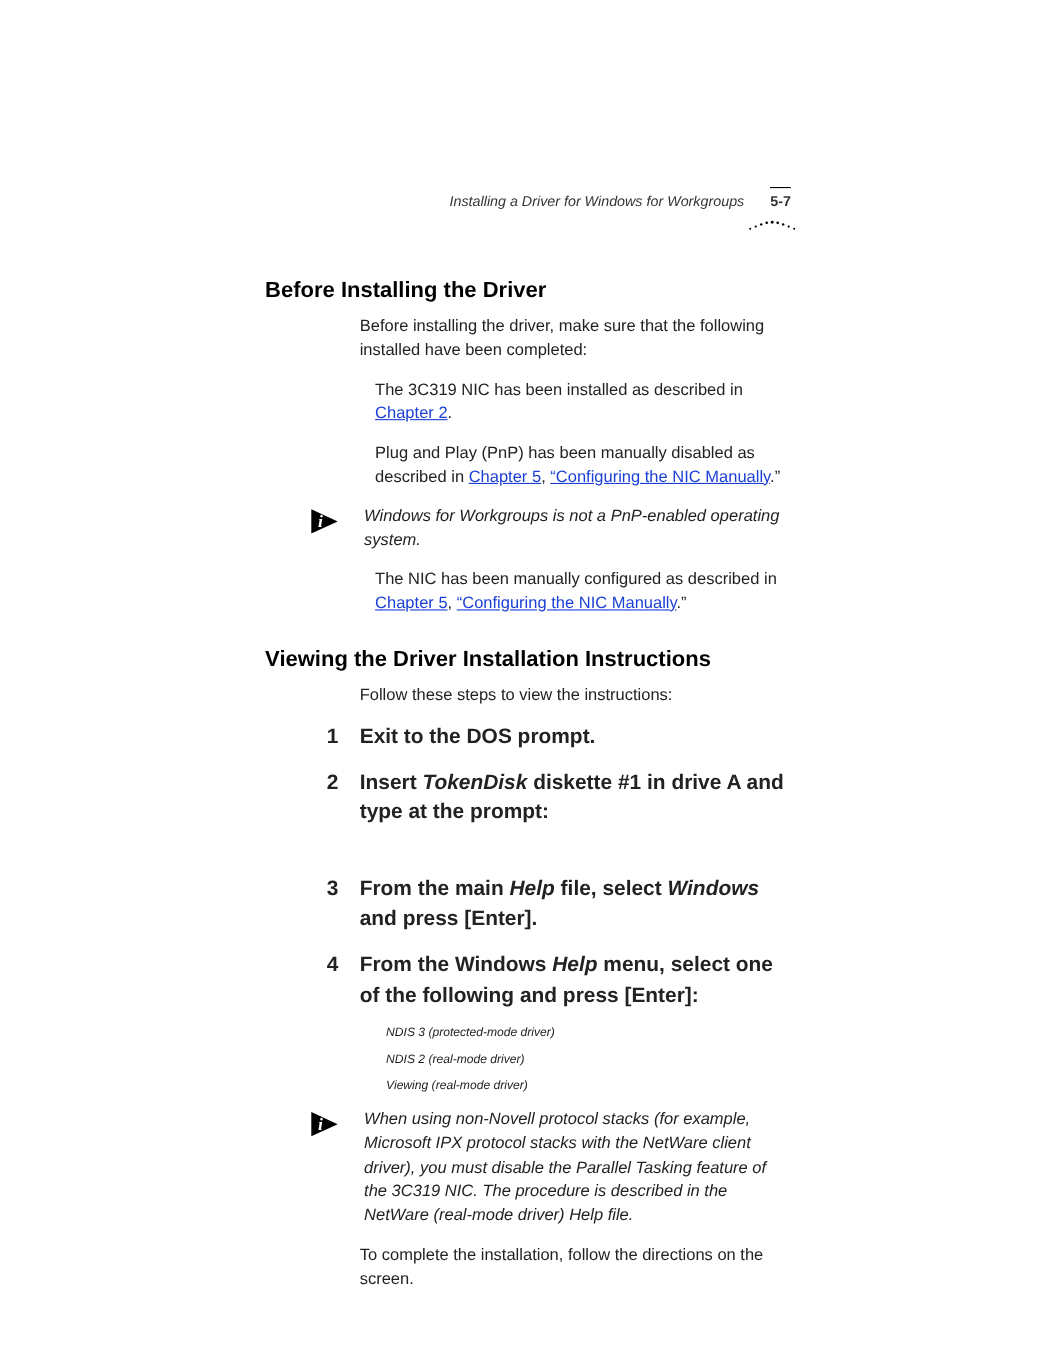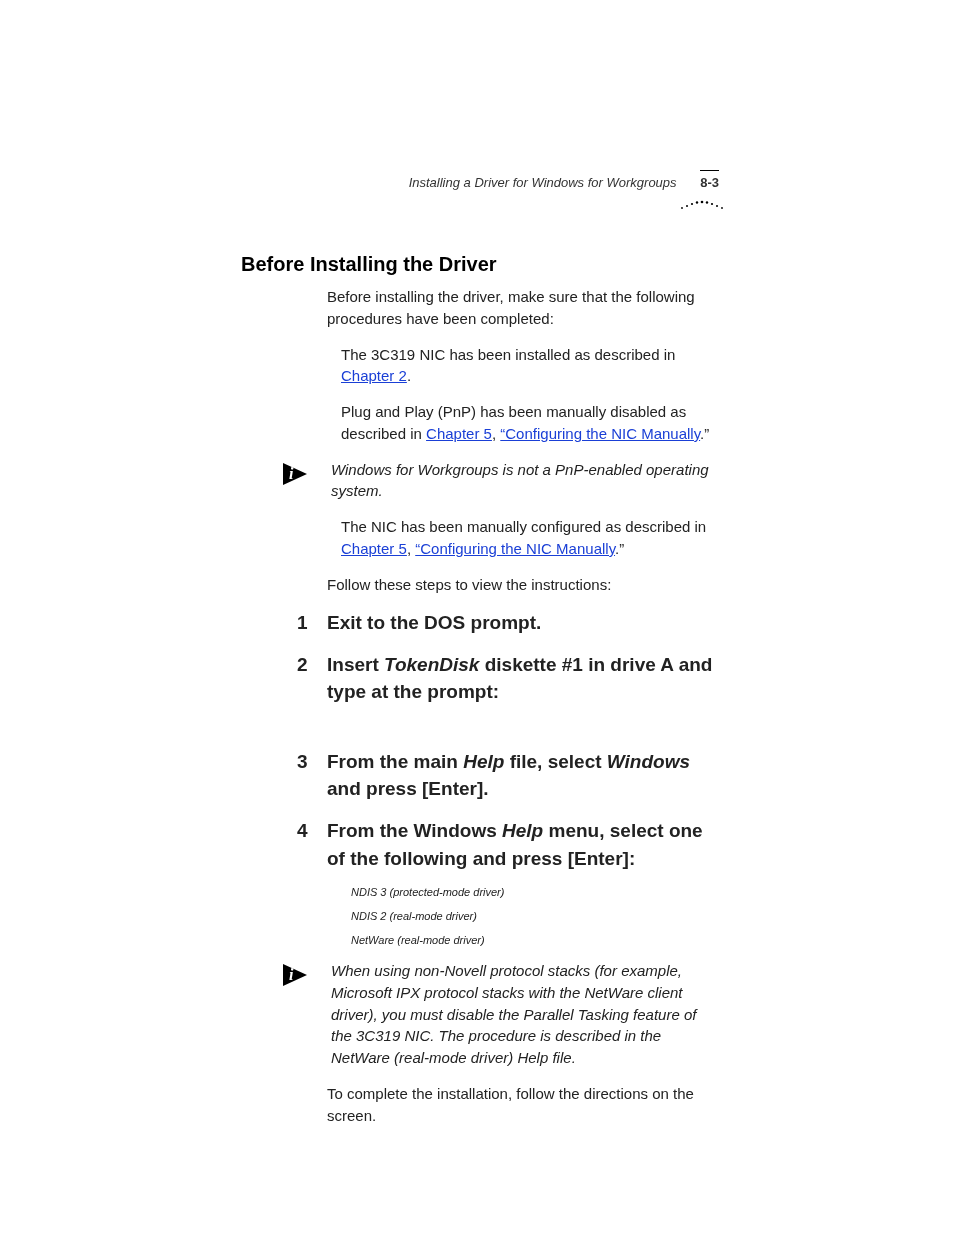--- a/index.html
+++ b/index.html
@@ -91,41 +91,41 @@
   .section-gap { margin-top: 28px; }
   .tight { margin-bottom: 6px; }
 </style>
 </head>
 <body>
 
 <div class="page">
 
   <div class="running-head">
     <span>Installing a Driver for Windows for Workgroups</span>
-    <span class="pn">8-3</span>
+    <span class="pn">5-7</span>
   </div>
   <svg class="dots-svg" width="46" height="14">
     <g fill="#000">
       <circle cx="3" cy="11" r="0.9"></circle>
         <circle cx="8" cy="9" r="1.0"></circle>
       <circle cx="13" cy="7" r="1.1"></circle>
         <circle cx="18" cy="5.5" r="1.2"></circle>
       <circle cx="23" cy="5" r="1.3"></circle>
         <circle cx="28" cy="5.5" r="1.2"></circle>
       <circle cx="33" cy="7" r="1.1"></circle>
         <circle cx="38" cy="9" r="1.0"></circle>
       <circle cx="43" cy="11" r="0.9"></circle>
     </g>
   </svg>
 
   <div class="content">
 
     <h2>Before Installing the Driver</h2>
 
-    <p class="body-indent">Before installing the driver, make sure that the following procedures have been completed:</p>
+    <p class="body-indent">Before installing the driver, make sure that the following installed have been completed:</p>
 
     <p class="sub-indent">
       <span>The 3C319 NIC has been installed as described in </span><span class="link">Chapter 2</span><span>.</span>
     </p>
 
     <p class="sub-indent">
       <span>Plug and Play (PnP) has been manually disabled as described in </span><span class="link">Chapter 5</span><span>, </span><span class="link">“Configuring the NIC Manually</span><span>.”</span>
     </p>
 
     <div class="note-row">
@@ -133,40 +133,41 @@
         <polygon points="2,2 26,13 2,24" fill="#000"></polygon>
         <text x="8" y="18" font-family="serif" font-weight="bold" font-style="italic" font-size="16" fill="#fff">i</text>
       </svg>
       <div class="note-text">Windows for Workgroups is not a PnP-enabled operating system.</div>
     </div>
 
     <p class="sub-indent">
       <span>The NIC has been manually configured as described in </span><span class="link">Chapter 5</span><span>, </span><span class="link">“Configuring the NIC Manually</span><span>.”</span>
     </p>
 
+    <h2 class="section-gap">Viewing the Driver Installation Instructions</h2>
 
     <p class="body-indent">Follow these steps to view the instructions:</p>
 
     <ol class="steps">
       <li>Exit to the DOS prompt.</li>
       <li style="margin-bottom:42px;">
         <span>Insert </span><span class="italic">TokenDisk</span><span> diskette #1 in drive A and type at the prompt:</span>
       </li>
       <li>
         <span>From the main </span><span class="italic">Help</span><span> file, select </span><span class="italic">Windows</span><span> and press [Enter].</span>
       </li>
       <li class="tight">
         <span>From the Windows </span><span class="italic">Help</span><span> menu, select one of the following and press [Enter]:</span>
       </li>
     </ol>
 
     <div class="driver-list">
       <div>NDIS 3 (protected-mode driver)</div>
       <div>NDIS 2 (real-mode driver)</div>
-      <div>NetWare (real-mode driver)</div>
+      <div>Viewing (real-mode driver)</div>
     </div>
 
     <div class="note-row">
       <svg class="info-icon" width="30" height="26">
         <polygon points="2,2 26,13 2,24" fill="#000"></polygon>
         <text x="8" y="18" font-family="serif" font-weight="bold" font-style="italic" font-size="16" fill="#fff">i</text>
       </svg>
       <div class="note-text">When using non-Novell protocol stacks (for example, Microsoft IPX protocol stacks with the NetWare client driver), you must disable the Parallel Tasking feature of the 3C319 NIC. The procedure is described in the NetWare (real-mode driver) Help file.</div>
     </div>
 

